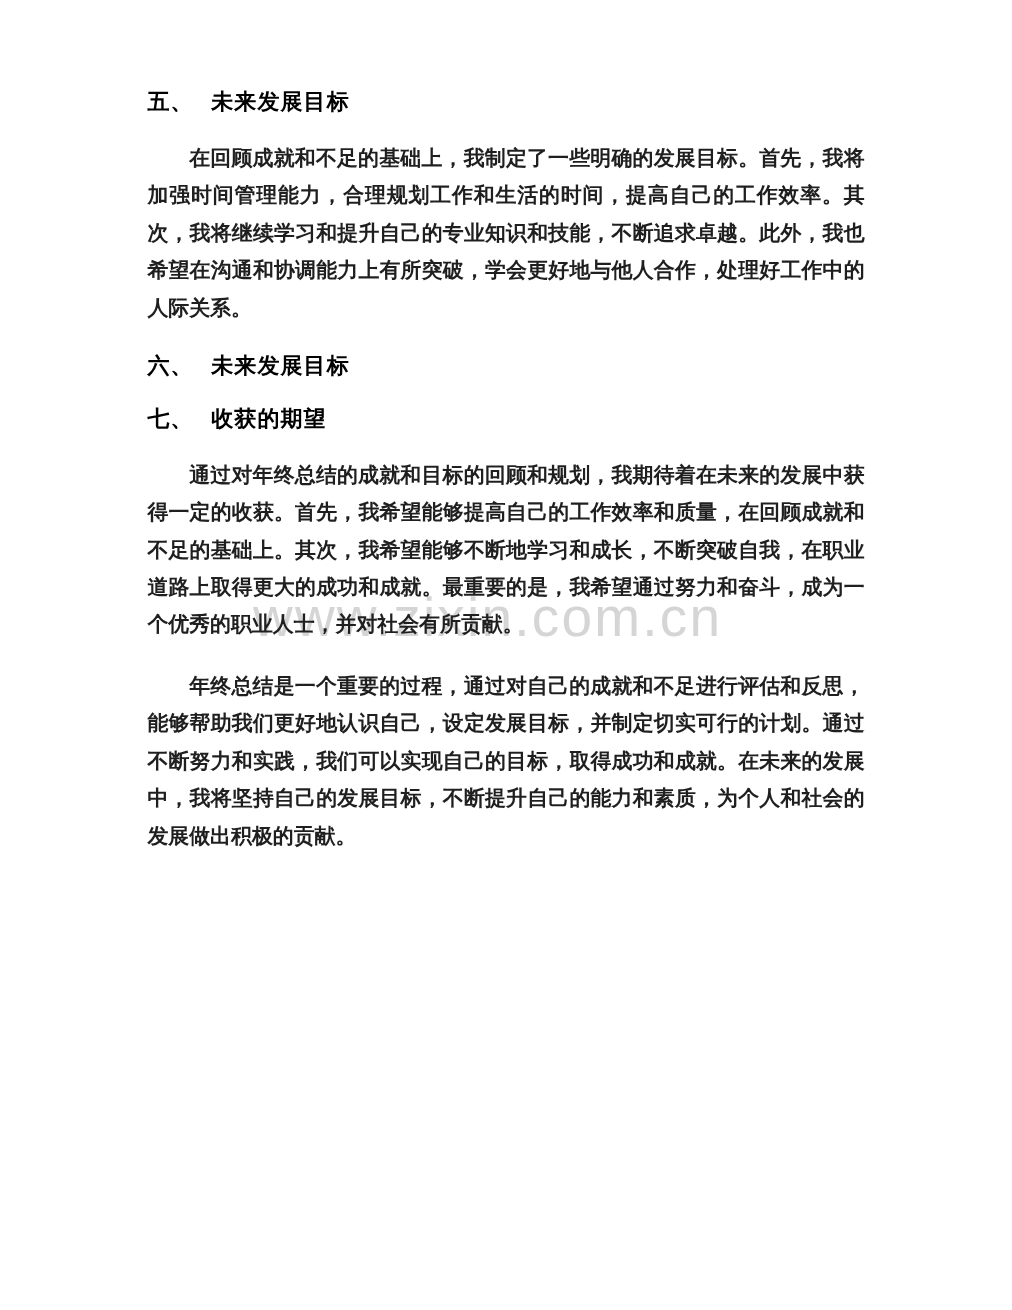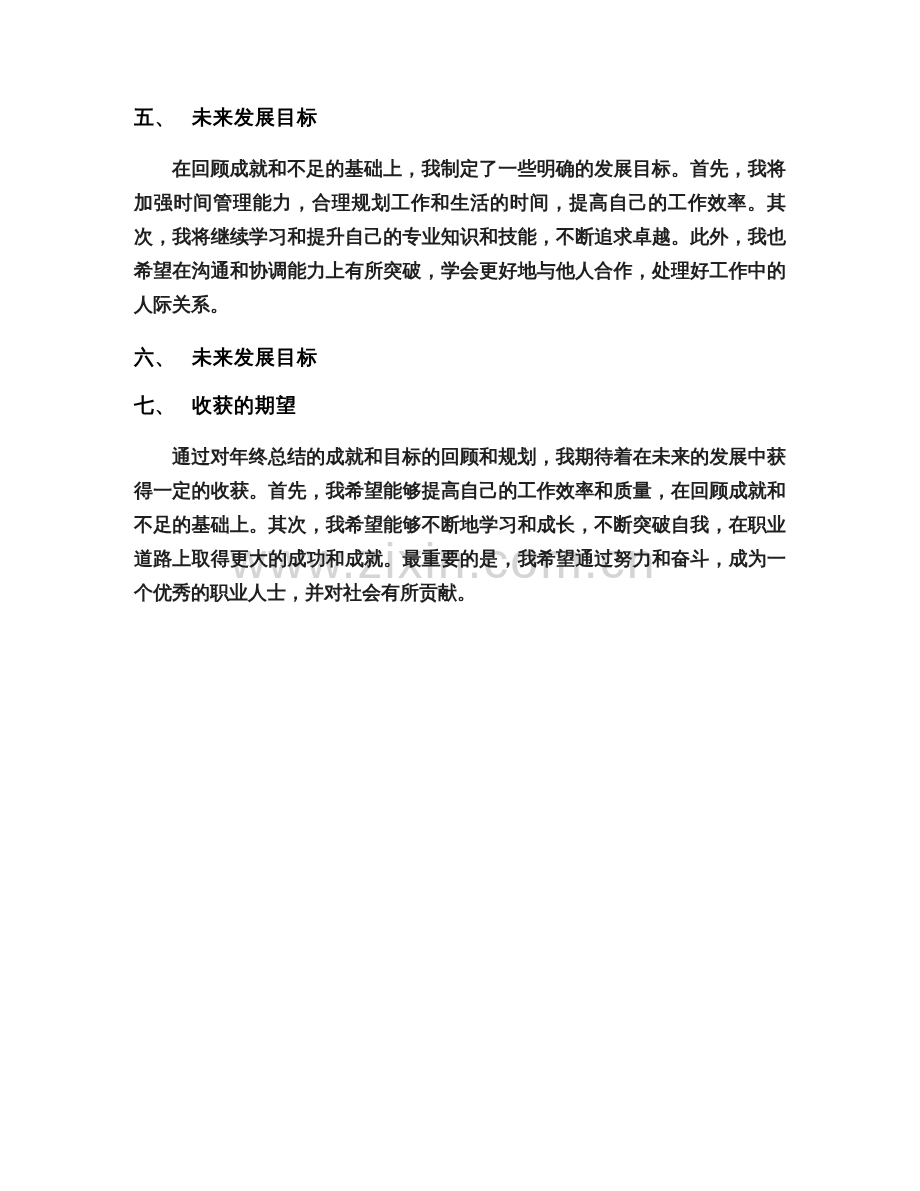--- a/index.html
+++ b/index.html
@@ -24,21 +24,21 @@
     font-size: 50px;
     line-height: 1;
     color: #d5d5d5;
     letter-spacing: 2px;
     white-space: nowrap;
     user-select: none;
   }
   .content {
     position: relative;
     z-index: 1;
-    padding: 104px 134px 0 134px;
+    padding: 80px 134px 0 134px;
   }
   .section-heading {
     margin: 22px 0 0 0;
     font-family: "Liberation Sans", "DejaVu Sans", sans-serif;
     font-weight: bold;
     font-size: 20px;
     line-height: 26px;
     color: #000000;
     letter-spacing: 1px;
   }
@@ -83,15 +83,16 @@
 
     <h2 class="section-heading">
       <span class="heading-number">六、</span><span class="heading-title">未来发展目标</span>
     </h2>
 
     <h2 class="section-heading">
       <span class="heading-number">七、</span><span class="heading-title">收获的期望</span>
     </h2>
     <p class="body-paragraph">通过对年终总结的成就和目标的回顾和规划，我期待着在未来的发展中获得一定的收获。首先，我希望能够提高自己的工作效率和质量，在回顾成就和不足的基础上。其次，我希望能够不断地学习和成长，不断突破自我，在职业道路上取得更大的成功和成就。最重要的是，我希望通过努力和奋斗，成为一个优秀的职业人士，并对社会有所贡献。</p>
 
+    <p class="body-paragraph">年终总结是一个重要的过程，通过对自己的成就和不足进行评估和反思，能够帮助我们更好地认识自己，设定发展目标，并制定切实可行的计划。通过不断努力和实践，我们可以实现自己的目标，取得成功和成就。在未来的发展中，我将坚持自己的发展目标，不断提升自己的能力和素质，为个人和社会的发展做出积极的贡献。</p>
 
   </div>
 </div>
 
 </body></html>

